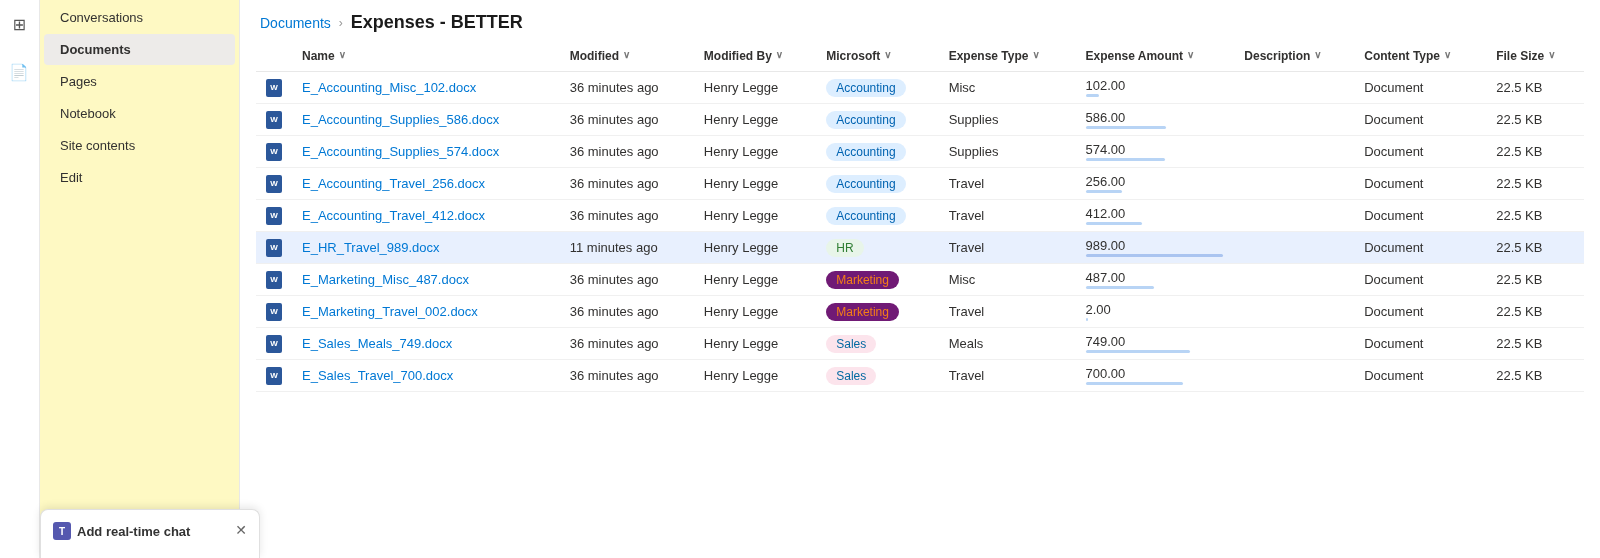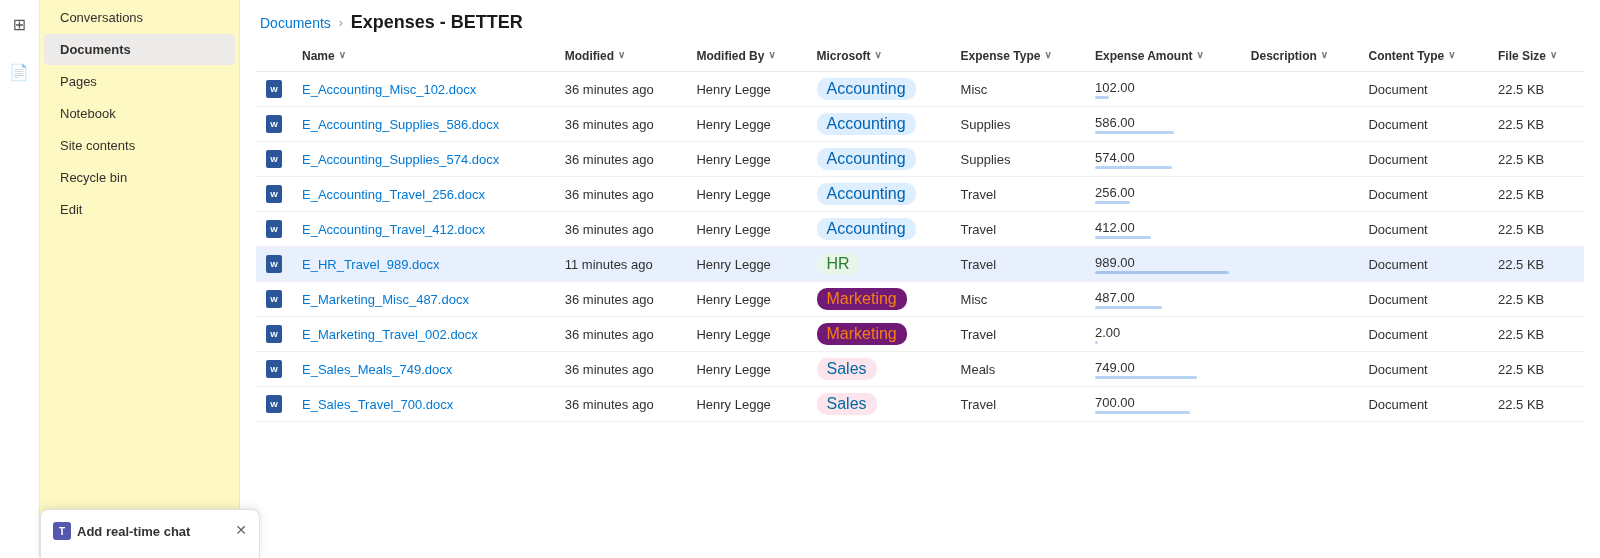--- a/index.html
+++ b/index.html
@@ -124,21 +124,21 @@
     .file-name-link {
       color: #0078d4;
       cursor: pointer;
     }
 
     
     .dept-badge {
       display: inline-block;
       padding: 2px 10px;
       border-radius: 10px;
-      font-size: 16px;
+      font-size: 12px;
       font-weight: 500;
     }
     .badge-accounting { background: #ddeeff; color: #0063b1; }
     .badge-hr { background: #e8f5e9; color: #2e7d32; }
     .badge-marketing { background: #701a75; color: #f57f17; }
     .badge-sales { background: #fce4ec; color: #0369a1; }
     .amount-text { position: relative; z-index: 1; }
 
     
     .highlight-row td { background: #e8f0fe !important; }
@@ -213,21 +213,20 @@
   <div class="sidebar-icon-item">📄</div>
 </div>
 
 <div class="sidebar-nav">
   <div id="nav-items">
       <div class="nav-item">Conversations</div>
       <div class="nav-item active">Documents</div>
       <div class="nav-item">Pages</div>
       <div class="nav-item">Notebook</div>
       <div class="nav-item">Site contents</div>
-      <div class="nav-item">Recycle bin</div>
       <div class="nav-item">Edit</div>
     </div>
 </div>
 
 <div class="main-content">
 
   <div class="breadcrumb">
     <a class="breadcrumb-link">Documents</a>
     <span class="breadcrumb-separator">›</span>
     <span class="breadcrumb-current">Expenses - BETTER</span>

